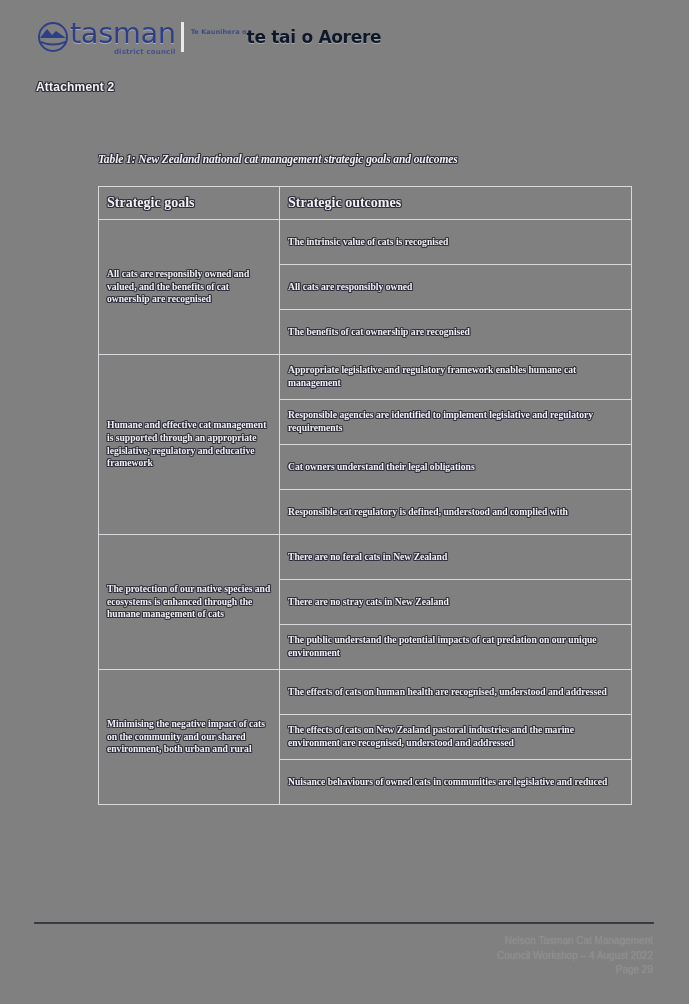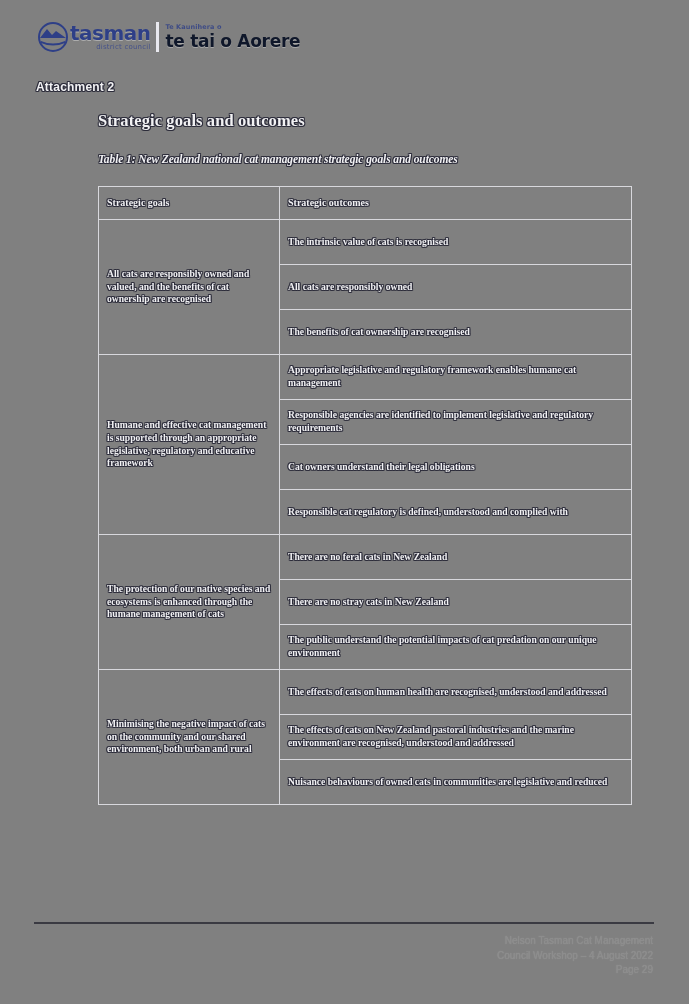--- a/index.html
+++ b/index.html
@@ -53,45 +53,45 @@
   }
   .logo-mark svg { display: block; }
   .logo-wordmark {
     display: flex;
     flex-direction: column;
     justify-content: center;
     line-height: 1;
   }
   .logo-tasman {
     font-family: "DejaVu Sans", sans-serif;
-    font-weight: bold;
-    font-size: 20px;
+    font-weight: normal;
+    font-size: 29px;
     letter-spacing: -0.5px;
     color: #2e3f87;
     text-shadow: 0 1px 0 rgba(255,255,255,0.35);
   }
   .logo-council {
     font-family: "DejaVu Sans", sans-serif;
-    font-weight: normal;
+    font-weight: bold;
     font-size: 7px;
     letter-spacing: 0.2px;
     color: #3b4a8c;
     text-align: right;
     margin-top: 1px;
     opacity: 0.85;
   }
   .logo-divider {
     width: 3px;
     height: 30px;
     background: #e9e9ef;
     margin: 0 7px 0 5px;
   }
   .logo-maori {
     display: flex;
-    flex-direction: column;
+    flex-direction: row;
     justify-content: flex-end;
     line-height: 1;
   }
   .logo-maori-small {
     font-family: "DejaVu Sans", sans-serif;
     font-weight: bold;
     font-size: 6.5px;
     color: #2e3f87;
     letter-spacing: 0.1px;
     margin-bottom: 2px;
@@ -150,21 +150,21 @@
     border: 1px solid #d8d8dd;
     vertical-align: middle;
     padding: 6px 8px;
     text-align: left;
     font-weight: bold;
     font-family: "Liberation Serif", serif;
     font-size: 9.6px;
     line-height: 1.35;
   }
   .goals-table th {
-    font-size: 10px;
+    font-size: 14px;
     height: 20px;
   }
   .col-goal { width: 181px; }
   .col-outcome { width: 352px; }
   .goal-cell {
     vertical-align: middle;
     margin-left: 8px;
   }
   .outcome-cell {
     text-align: justify;
@@ -213,21 +213,20 @@
       <span class="logo-council">district council</span>
     </div>
     <div class="logo-divider"></div>
     <div class="logo-maori">
       <span class="logo-maori-small">Te Kaunihera o</span>
       <span class="logo-maori-main">te tai o Aorere</span>
     </div>
   </div>
 
   <div class="attachment-label scan">Attachment 2</div>
-  <div class="doc-title scan">Strategic goals and outcomes</div>
   <div class="table-caption scan">Table 1: New Zealand national cat management strategic goals and outcomes</div>
 
   <table class="goals-table">
     <colgroup>
       <col class="col-goal">
       <col class="col-outcome">
     </colgroup>
     <thead>
       <tr>
         <th class="scan">Strategic goals</th>

